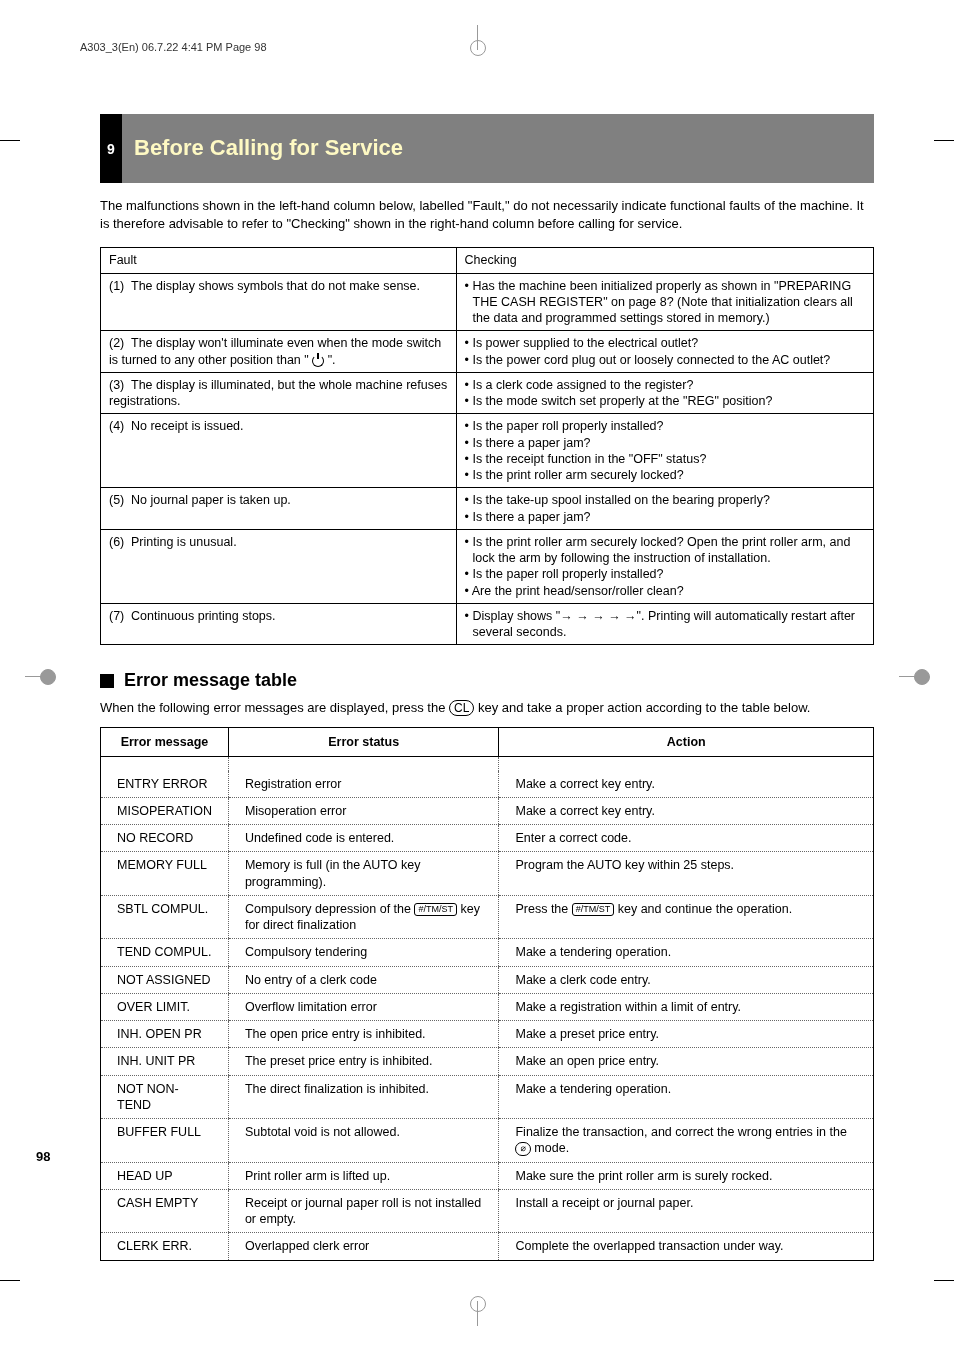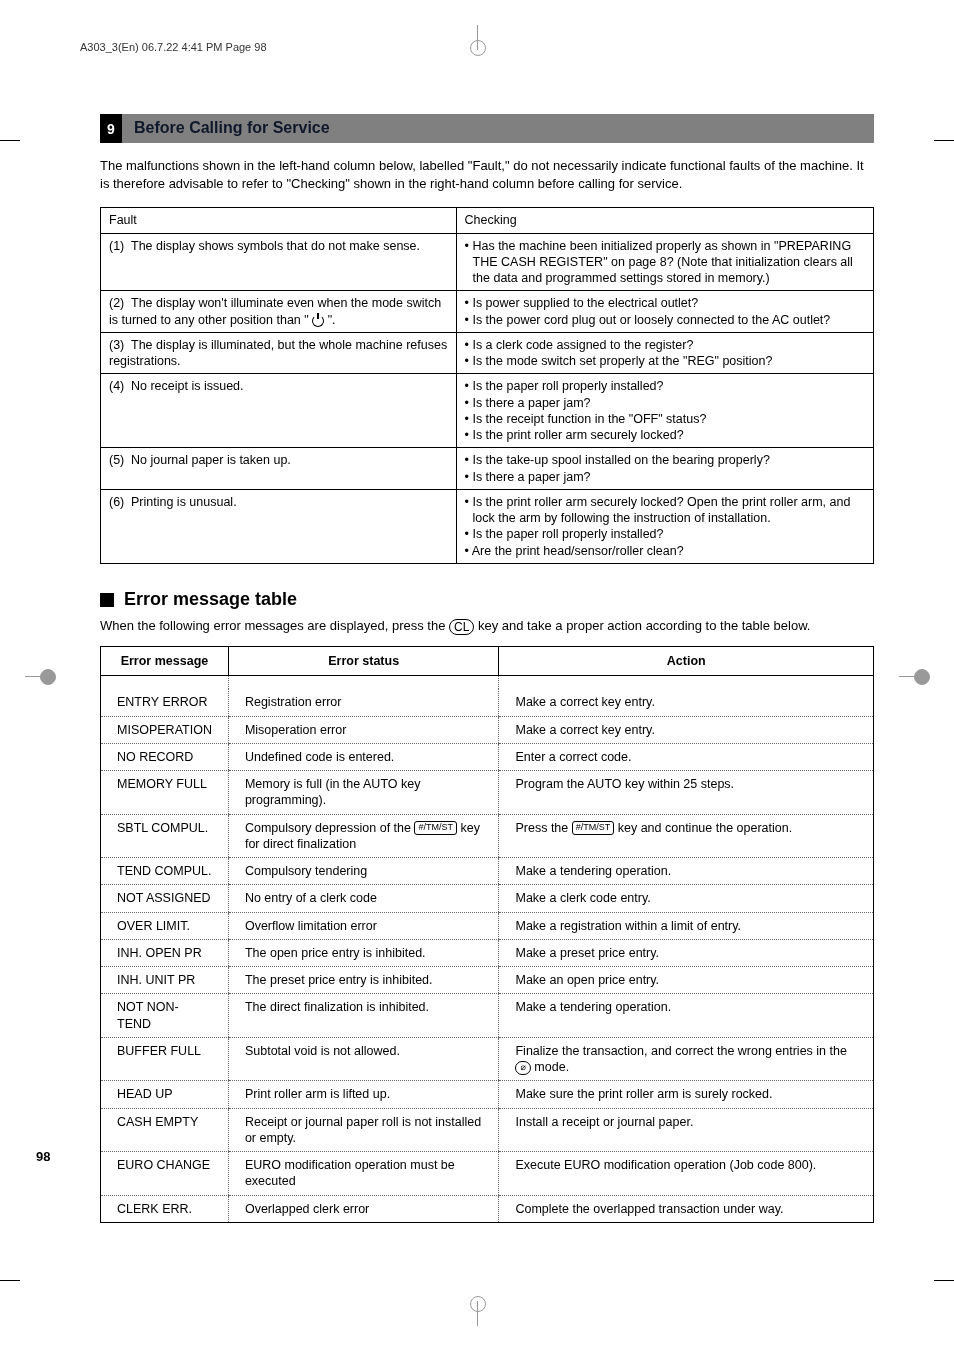--- a/index.html
+++ b/index.html
@@ -121,24 +121,24 @@
       color: #fff;
       width: 22px;
       display: flex;
       align-items: center;
       justify-content: center;
       font-weight: bold;
       font-size: 14px;
     }
     .section-title {
       background: #808080;
-      color: #0f172a;
+      color: #fef9c3;
       font-weight: bold;
-      font-size: 16px;
-      padding: 4px 12px;
+      font-size: 22px;
+      padding: 20px 12px;
       flex: 1;
     }
     .intro-text {
       margin-bottom: 14px;
       font-size: 13px;
       line-height: 1.4;
     }
     table.fault-table {
       width: 100%;
       border-collapse: collapse;
@@ -355,20 +355,26 @@
             <div class="bullet-line">• Is the take-up spool installed on the bearing properly?</div>
             <div class="bullet-line">• Is there a paper jam?</div>
           </td>
         </tr>
         <tr>
           <td><span class="fault-num">(6)</span>Printing is unusual.</td>
           <td>
             <div class="bullet-line">• Is the print roller arm securely locked? Open the print roller arm, and lock the arm by following the instruction of installation.</div>
             <div class="bullet-line">• Is the paper roll properly installed?</div>
             <div class="bullet-line">• Are the print head/sensor/roller clean?</div>
+          </td>
+        </tr>
+        <tr>
+          <td><span class="fault-num">(7)</span>Continuous printing stops.</td>
+          <td>
+            <div class="bullet-line">• Display shows "→ → → → →". Printing will automatically restart after several seconds.</div>
           </td>
         </tr>
       </tbody>
   </table>
 
   <div class="sub-header">
     <div class="black-square"></div>
     <div class="sub-title">Error message table</div>
   </div>
 
@@ -453,25 +459,20 @@
         <tr>
           <td>HEAD UP</td>
           <td>Print roller arm is lifted up.</td>
           <td>Make sure the print roller arm is surely rocked.</td>
         </tr>
         <tr>
           <td>CASH EMPTY</td>
           <td>Receipt or journal paper roll is not installed or empty.</td>
           <td>Install a receipt or journal paper.</td>
         </tr>
-        <tr>
-          <td>EURO CHANGE</td>
-          <td>EURO modification operation must be executed</td>
-          <td>Execute EURO modification operation (Job code 800).</td>
-        </tr>
         <tr class="solid-bottom">
           <td>CLERK ERR.</td>
           <td>Overlapped clerk error</td>
           <td>Complete the overlapped transaction under way.</td>
         </tr>
       </tbody>
   </table>
 
 </div>
 

